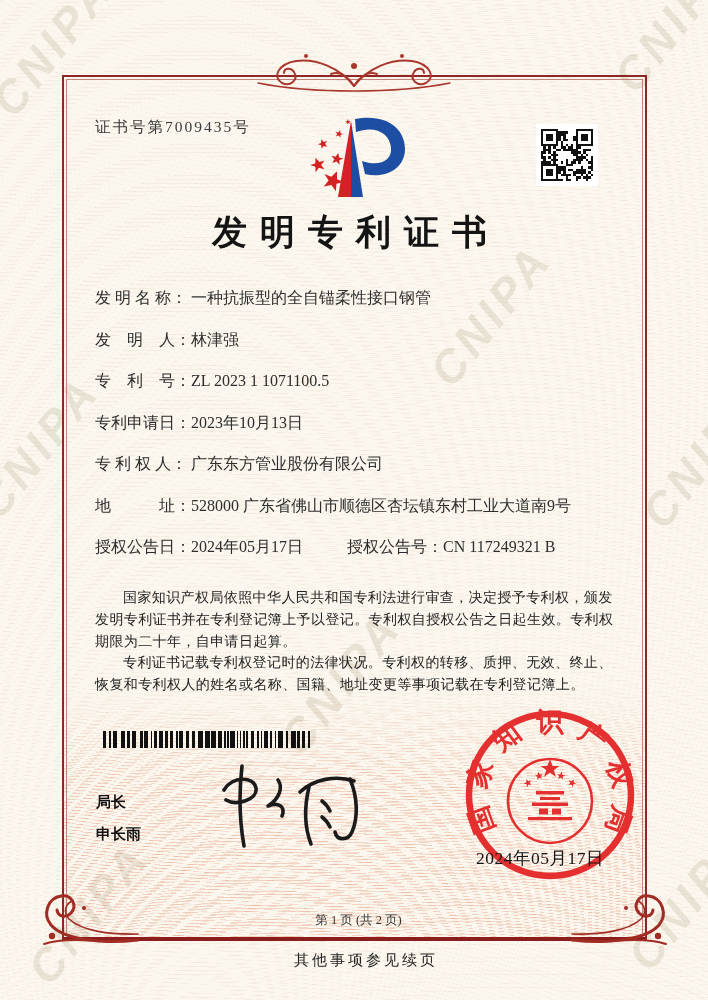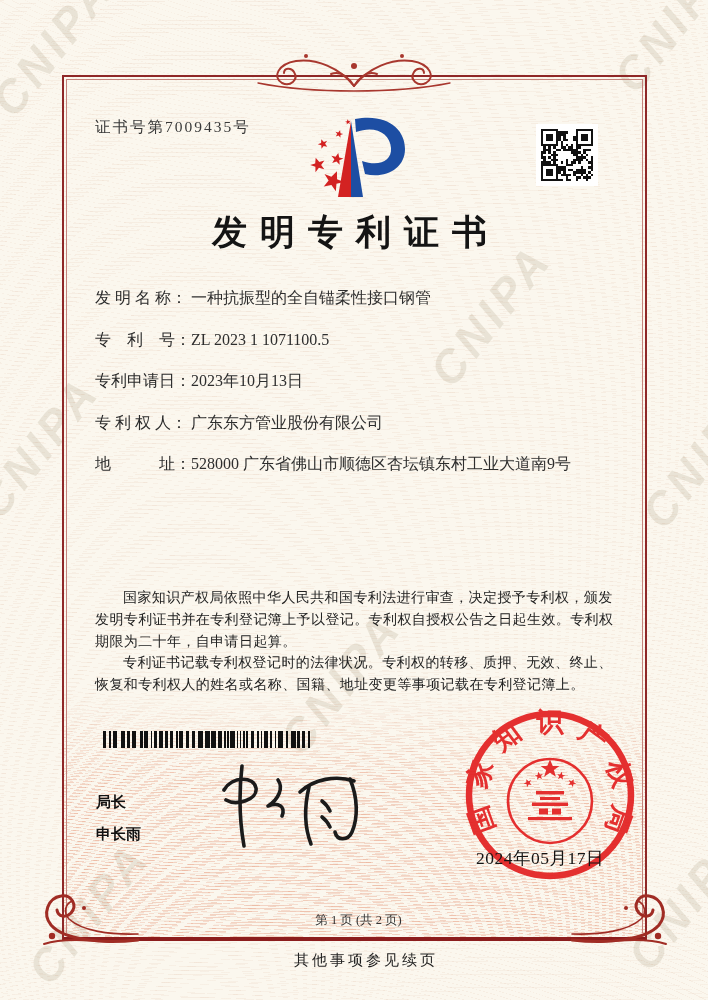--- a/index.html
+++ b/index.html
@@ -370,30 +370,37 @@
       </svg>
   </div>
 
   <div class="abs title">发明专利证书</div>
 
   <div class="abs fields">
     <div class="field-row">
       <span class="f-label">发 明 名 称：</span><span class="f-value">一种抗振型的全自锚柔性接口钢管</span>
     </div>
     <div class="field-row">
+      <span class="f-label">发　明　人：</span><span class="f-value">林津强</span>
+    </div>
+    <div class="field-row">
       <span class="f-label">专　利　号：</span><span class="f-value">ZL 2023 1 1071100.5</span>
     </div>
     <div class="field-row">
       <span class="f-label">专利申请日：</span><span class="f-value">2023年10月13日</span>
     </div>
     <div class="field-row">
       <span class="f-label">专 利 权 人：</span><span class="f-value">广东东方管业股份有限公司</span>
     </div>
     <div class="field-row">
       <span class="f-label">地　　　址：</span><span class="f-value">528000 广东省佛山市顺德区杏坛镇东村工业大道南9号</span>
+    </div>
+    <div class="field-row">
+      <span class="f-label">授权公告日：</span><span class="f-value">2024年05月17日</span>
+      <span class="f-label second">授权公告号：</span><span class="f-value">CN 117249321 B</span>
     </div>
   </div>
 
   <div class="abs paras">
     <p>国家知识产权局依照中华人民共和国专利法进行审查，决定授予专利权，颁发发明专利证书并在专利登记簿上予以登记。专利权自授权公告之日起生效。专利权期限为二十年，自申请日起算。</p>
     <p>专利证书记载专利权登记时的法律状况。专利权的转移、质押、无效、终止、恢复和专利权人的姓名或名称、国籍、地址变更等事项记载在专利登记簿上。</p>
   </div>
 
   <div class="abs barcode-box">
     <svg id="barcode-svg" width="210" height="17" viewBox="0 0 132 17" preserveAspectRatio="none" shape-rendering="crispEdges">

